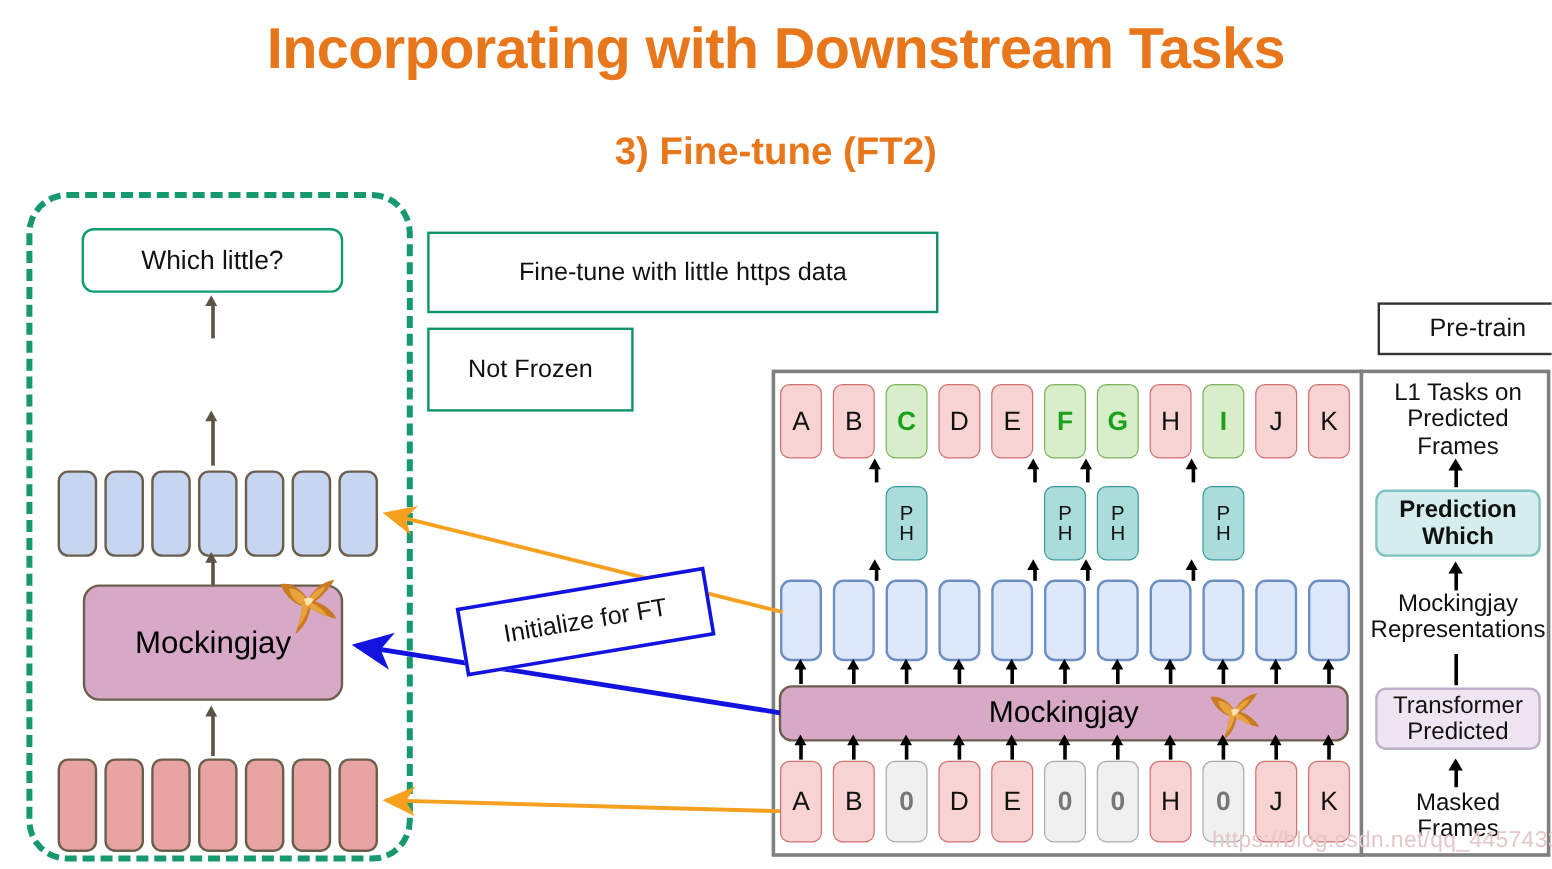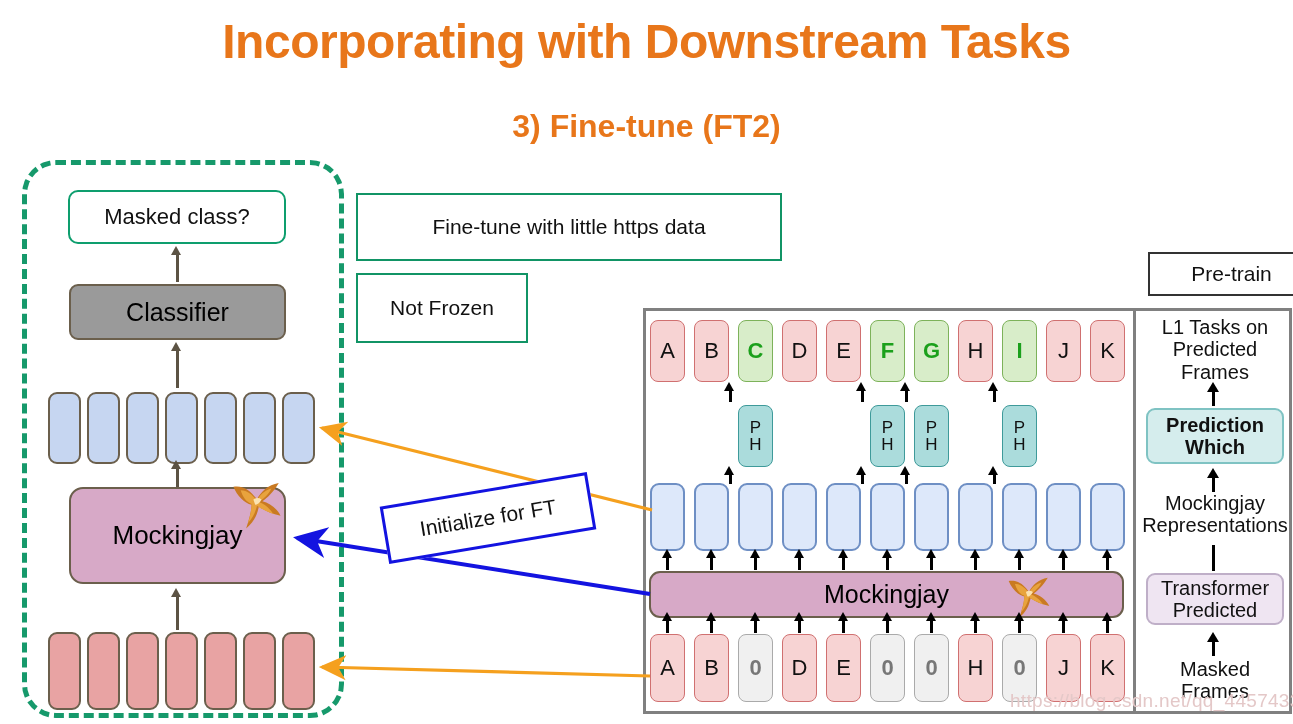--- a/index.html
+++ b/index.html
@@ -180,26 +180,25 @@
 </head>
 <body>
 
 <div class="stage">
 
   <div id="title">Incorporating with Downstream Tasks</div>
   <div id="subtitle">3) Fine-tune (FT2)</div>
 
   <div id="ft-region"></div>
 
-  <div class="box" id="which-class">Masked class?</div>
+  <div class="box" id="which-class">Which little?</div>
 
   <div class="vline" style="left:176px;top:252px;height:30px;"></div>
   <div class="vhead" style="left:171px;top:246px;"></div>
 
-  <div class="box" id="classifier">Classifier</div>
 
   <div class="vline" style="left:176px;top:348px;height:40px;"></div>
   <div class="vhead" style="left:171px;top:342px;"></div>
 
   <div class="cellrow" id="left-blue-row">
       <div class="cell"></div>
       <div class="cell"></div>
       <div class="cell"></div>
       <div class="cell"></div>
       <div class="cell"></div>

